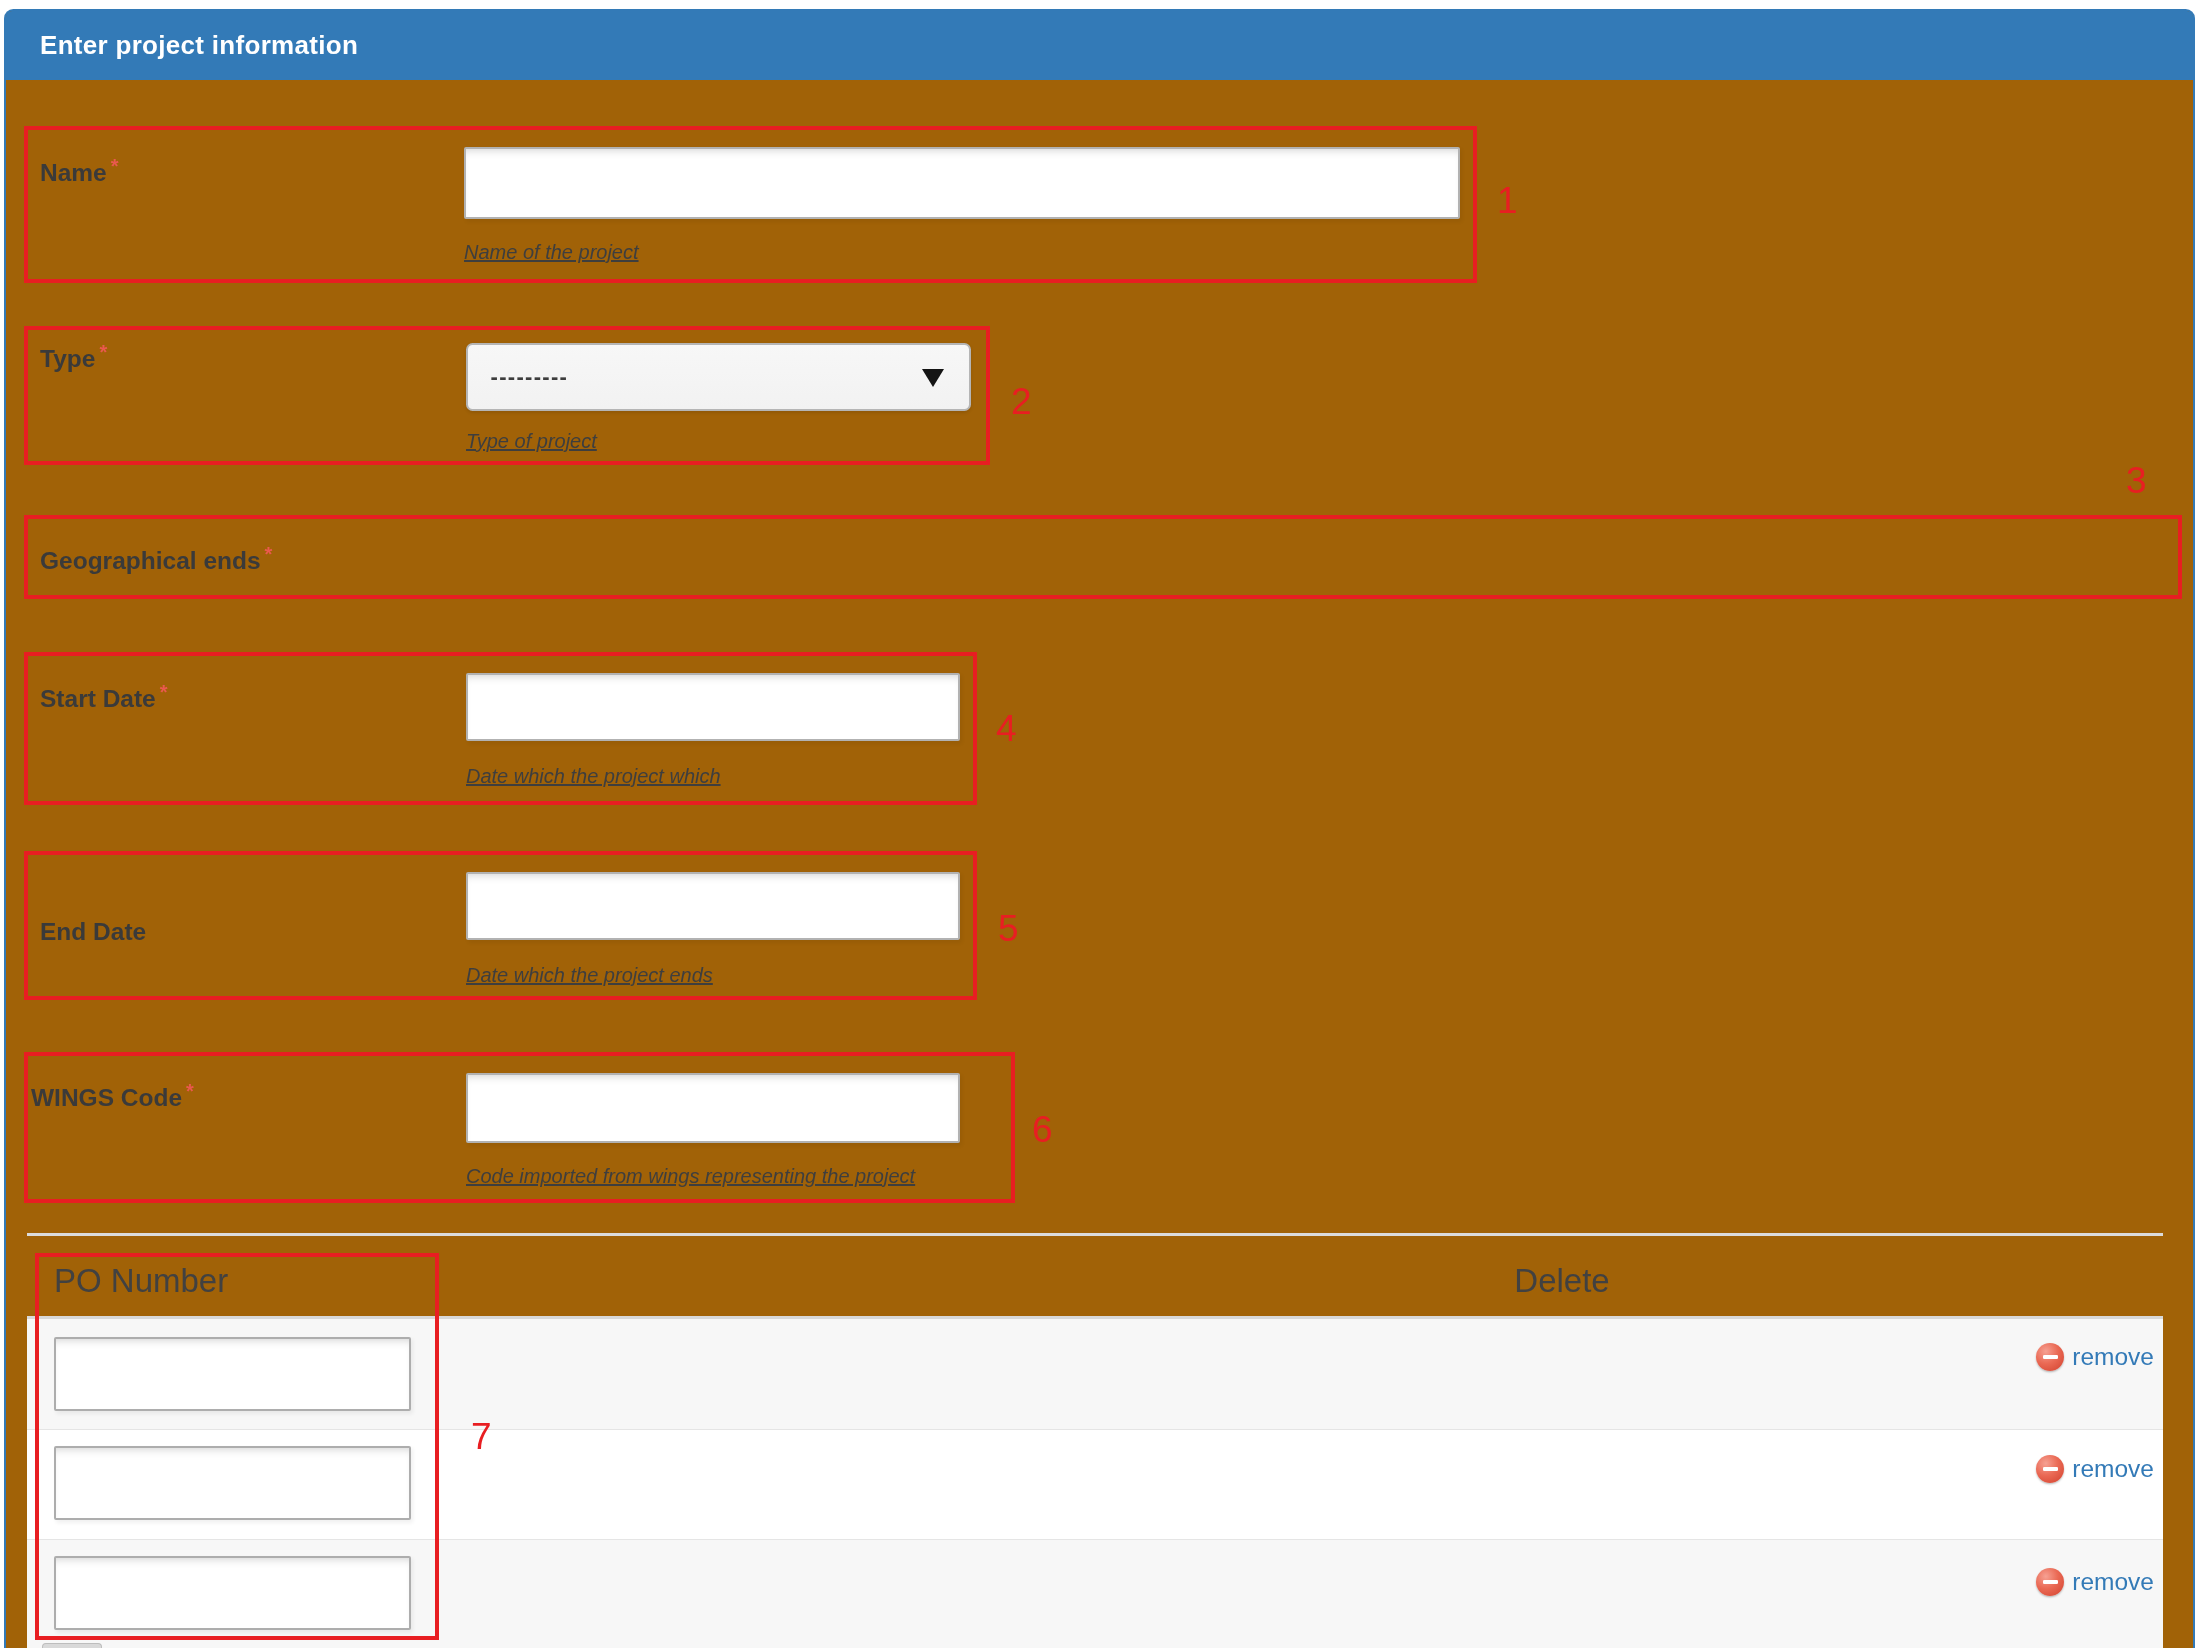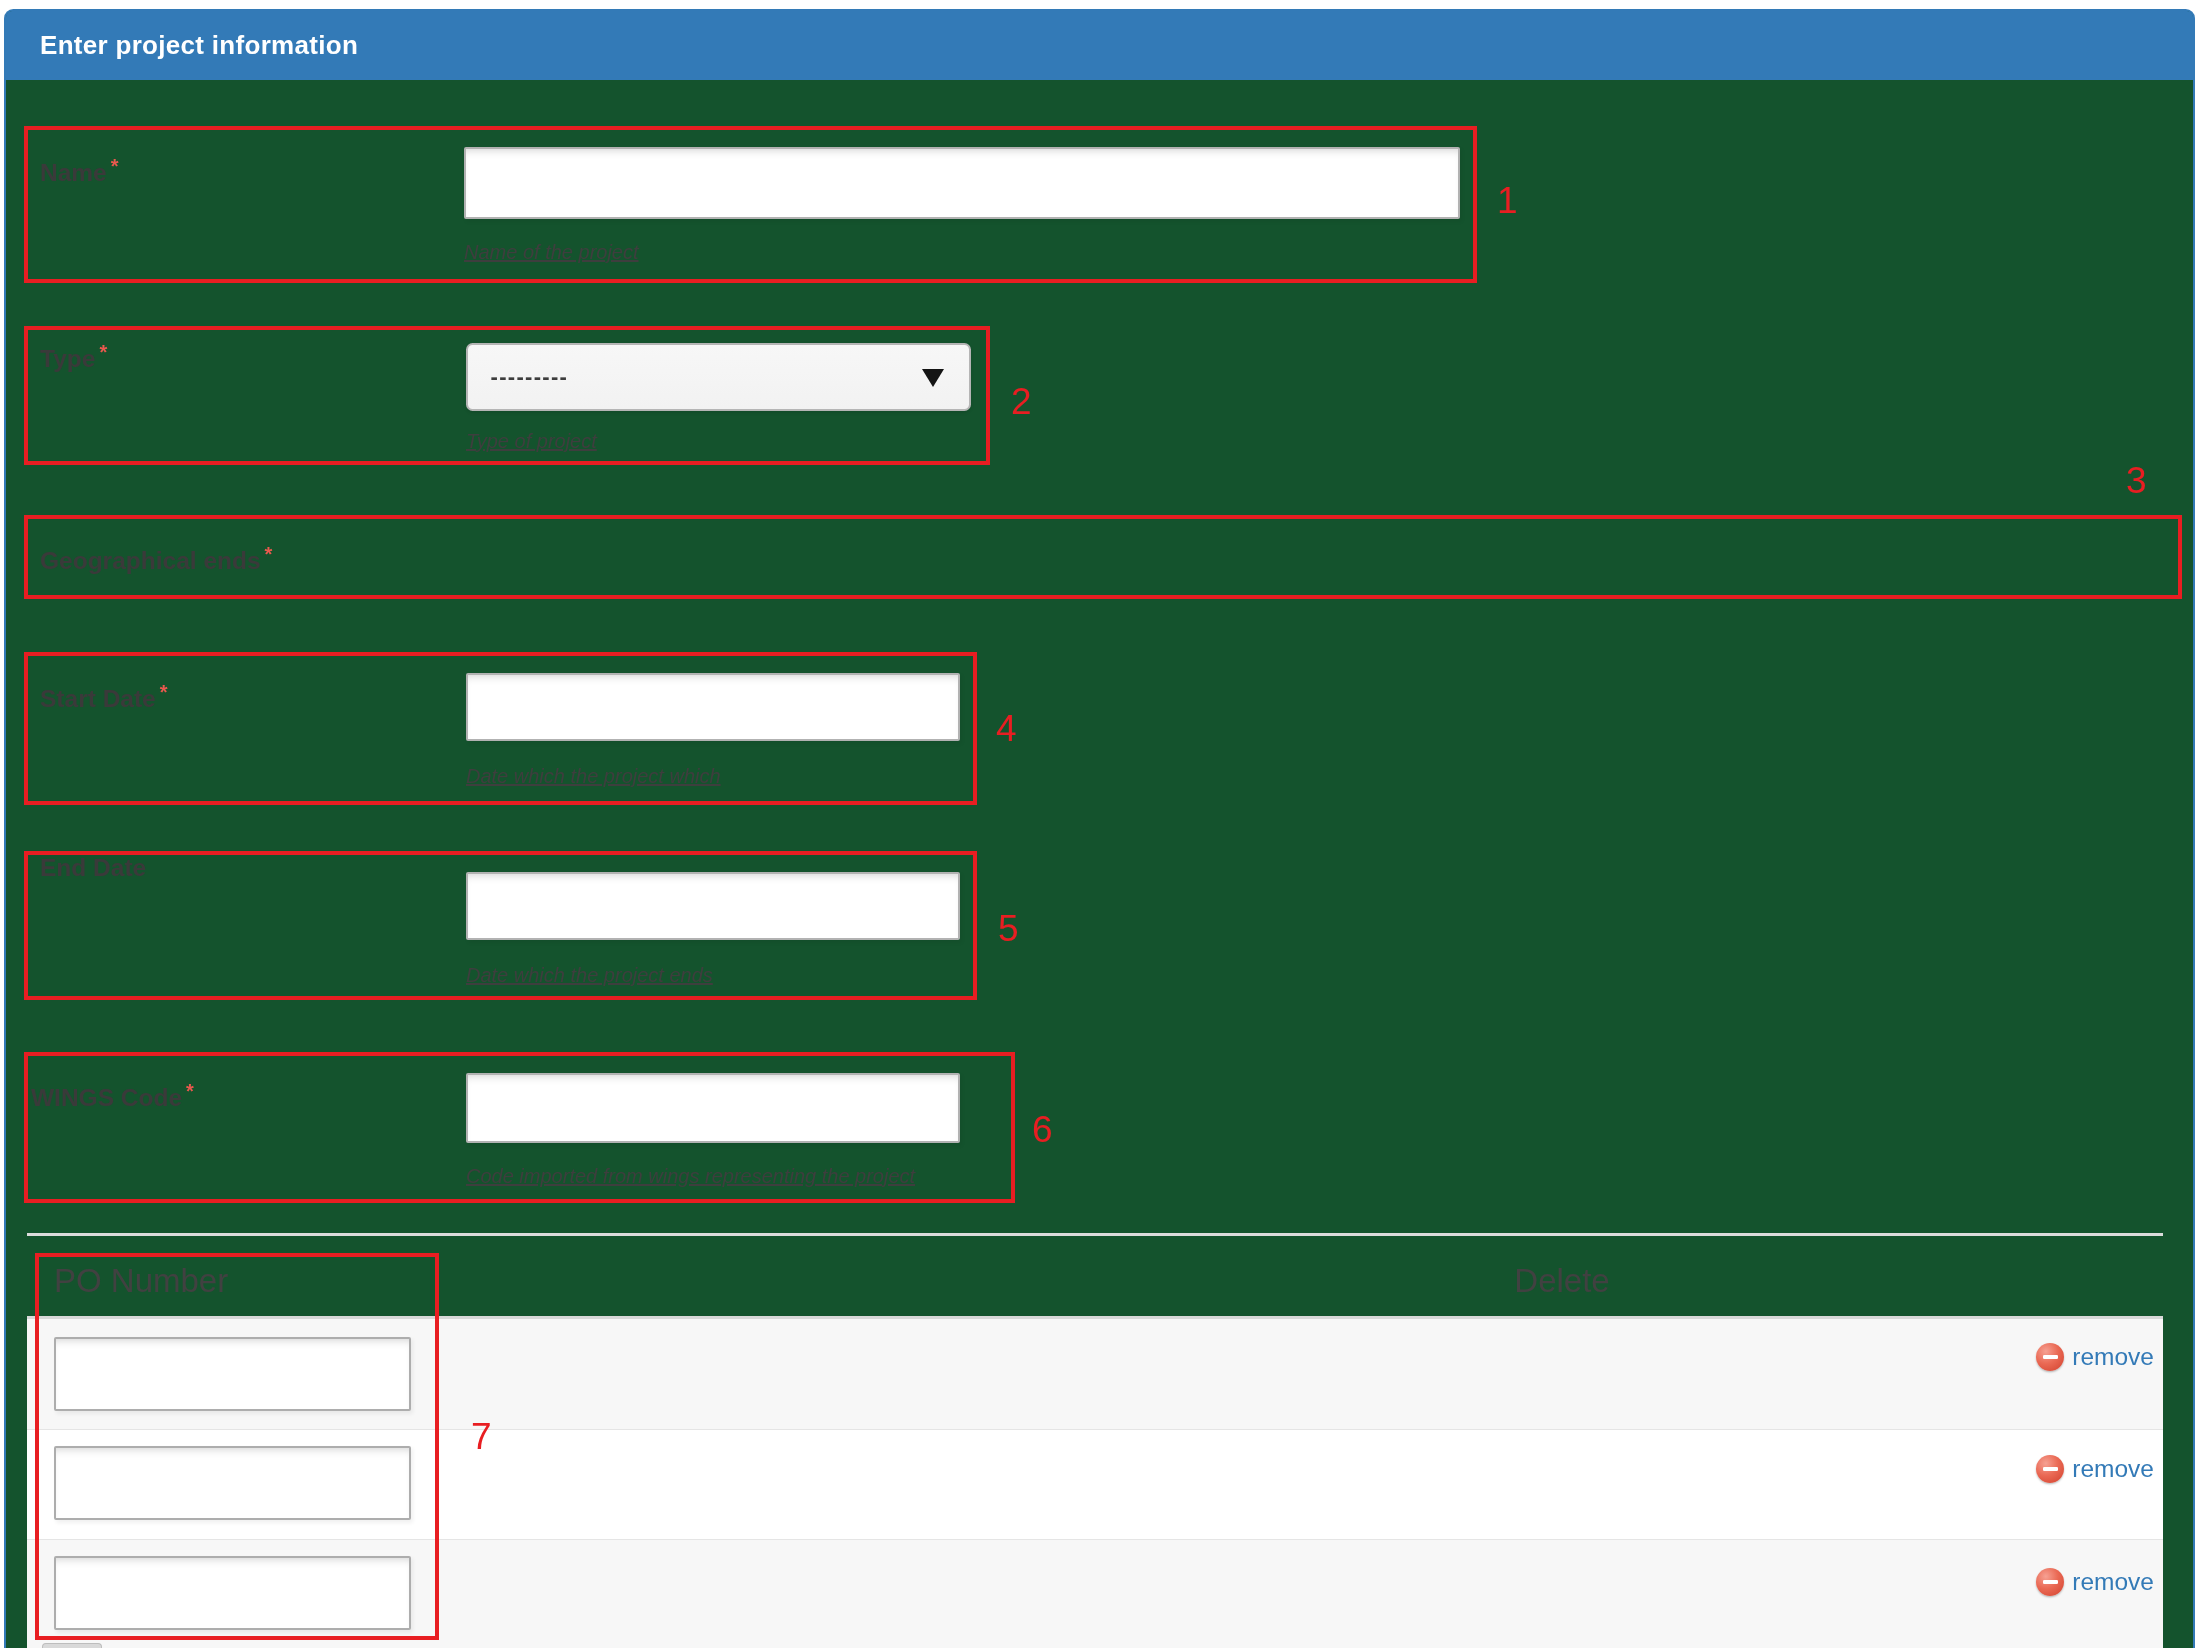--- a/index.html
+++ b/index.html
@@ -4,21 +4,21 @@
 <style>
   html,body { margin:0; padding:0; background:#ffffff; }
   .page {
     position:relative; width:2205px; height:1649px; overflow:hidden;
     background:#ffffff; font-family:"Liberation Sans", sans-serif; color:#3a3a3a;
   }
   
   .panel {
     position:absolute; left:4px; top:9.3px; width:2191px; height:1639px;
     box-sizing:border-box; border:2.7px solid #337ab7; border-bottom:none;
-    border-radius:9.3px 9.3px 0 0; background:#14532d; z-index:0;
+    border-radius:9.3px 9.3px 0 0; background:#a16207; z-index:0;
   }
   .panel-header {
     position:absolute; left:0; right:0; top:0; height:69px;
     background:#337ab7; border-radius:6px 6px 0 0;
   }
   .panel-title {
     position:absolute; left:34px; top:0; line-height:69px;
     font-size:26px; font-weight:bold; color:#ffffff; letter-spacing:0.3px;
   }
   
@@ -125,21 +125,21 @@
   <div class="ann-box" style="left:24px;top:515px;width:2158px;height:84px;"></div>
   <div class="field-label" style="left:40px;top:546px;"><span>Geographical ends</span><span class="req">*</span></div>
 
   <div class="ann-box" style="left:24px;top:652px;width:953px;height:153px;"></div>
   <div class="field-label" style="left:40px;top:684px;"><span>Start Date</span><span class="req">*</span></div>
   <input type="text" class="ui-input" style="left: 466px; top: 673px; width: 494px; height: 68px;" value="">
   <div class="help-text" style="left:466px;top:764px;">Date which the project which</div>
   <div class="ann-num" style="left:996px;top:710px;">4</div>
 
   <div class="ann-box" style="left:24px;top:851px;width:953px;height:149px;"></div>
-  <div class="field-label" style="left:40px;top:853px;text-align:right;"><span>End Date</span></div>
+  <div class="field-label" style="left:40px;top:917px;text-align:right;"><span>End Date</span></div>
   <input type="text" class="ui-input" style="left: 466px; top: 872px; width: 494px; height: 68px;" value="">
   <div class="help-text" style="left:466px;top:963px;">Date which the project ends</div>
   <div class="ann-num" style="left:998px;top:910px;">5</div>
 
   <div class="ann-box" style="left:24px;top:1052px;width:991px;height:151px;"></div>
   <div class="field-label" style="left:31px;top:1083px;"><span>WINGS Code</span><span class="req">*</span></div>
   <input type="text" class="ui-input" style="left: 466px; top: 1073px; width: 494px; height: 70px;" value="">
   <div class="help-text" style="left:466px;top:1164px;">Code imported from wings representing the project</div>
   <div class="ann-num" style="left:1032px;top:1111px;">6</div>
 

